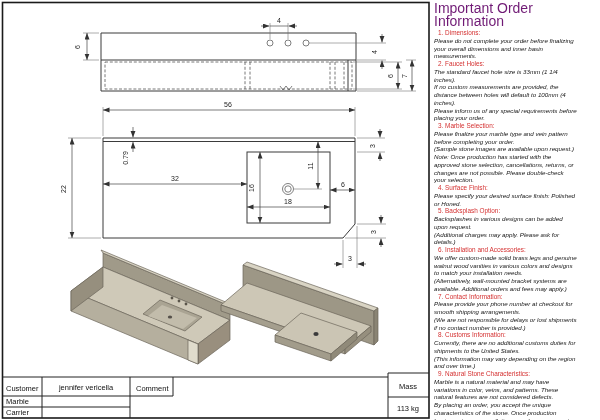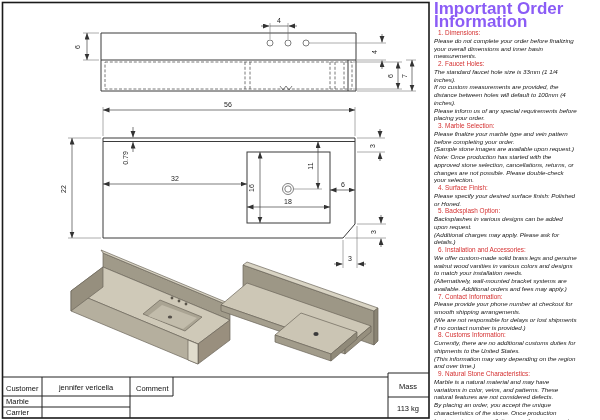--- a/index.html
+++ b/index.html
@@ -12,21 +12,21 @@
   .dim{stroke:#444;stroke-width:.7;fill:none;marker-start:url(#ar);marker-end:url(#ar);}
   .arr{stroke:#444;stroke-width:.7;fill:none;marker-end:url(#ar);}
   .ext{stroke:#666;stroke-width:.55;fill:none;}
   .dtx{font-size:7px;fill:#1d1d1d;}
   .ttx{font-size:7.5px;fill:#111;}
   .grid{stroke:#222;stroke-width:1;fill:none;}
   .frame{stroke:#1a1a1a;stroke-width:1.6;fill:none;}
   .iso-edge{stroke:#6b665a;stroke-width:.7;}
   
   .info{position:absolute;left:434px;top:2px;width:164px;overflow:hidden;}
-  .info-title{font-size:17px;line-height:13px;font-weight:bold;color:#8b5cf6;margin:0 0 1px 0;}
+  .info-title{font-size:14px;line-height:13px;font-weight:normal;color:#701a75;margin:0 0 1px 0;}
   .sec-h{color:#d43030;font-size:6.4px;line-height:7.75px;padding-left:4px;white-space:nowrap;}
   .sec-b{color:#151515;font-style:italic;font-size:6.2px;line-height:7.75px;white-space:pre-line;}
 </style>
 </head>
 <body>
 
 <div class="page">
 
   <svg class="sheet-svg" width="600" height="420" viewBox="0 0 600 420">
     <defs>

